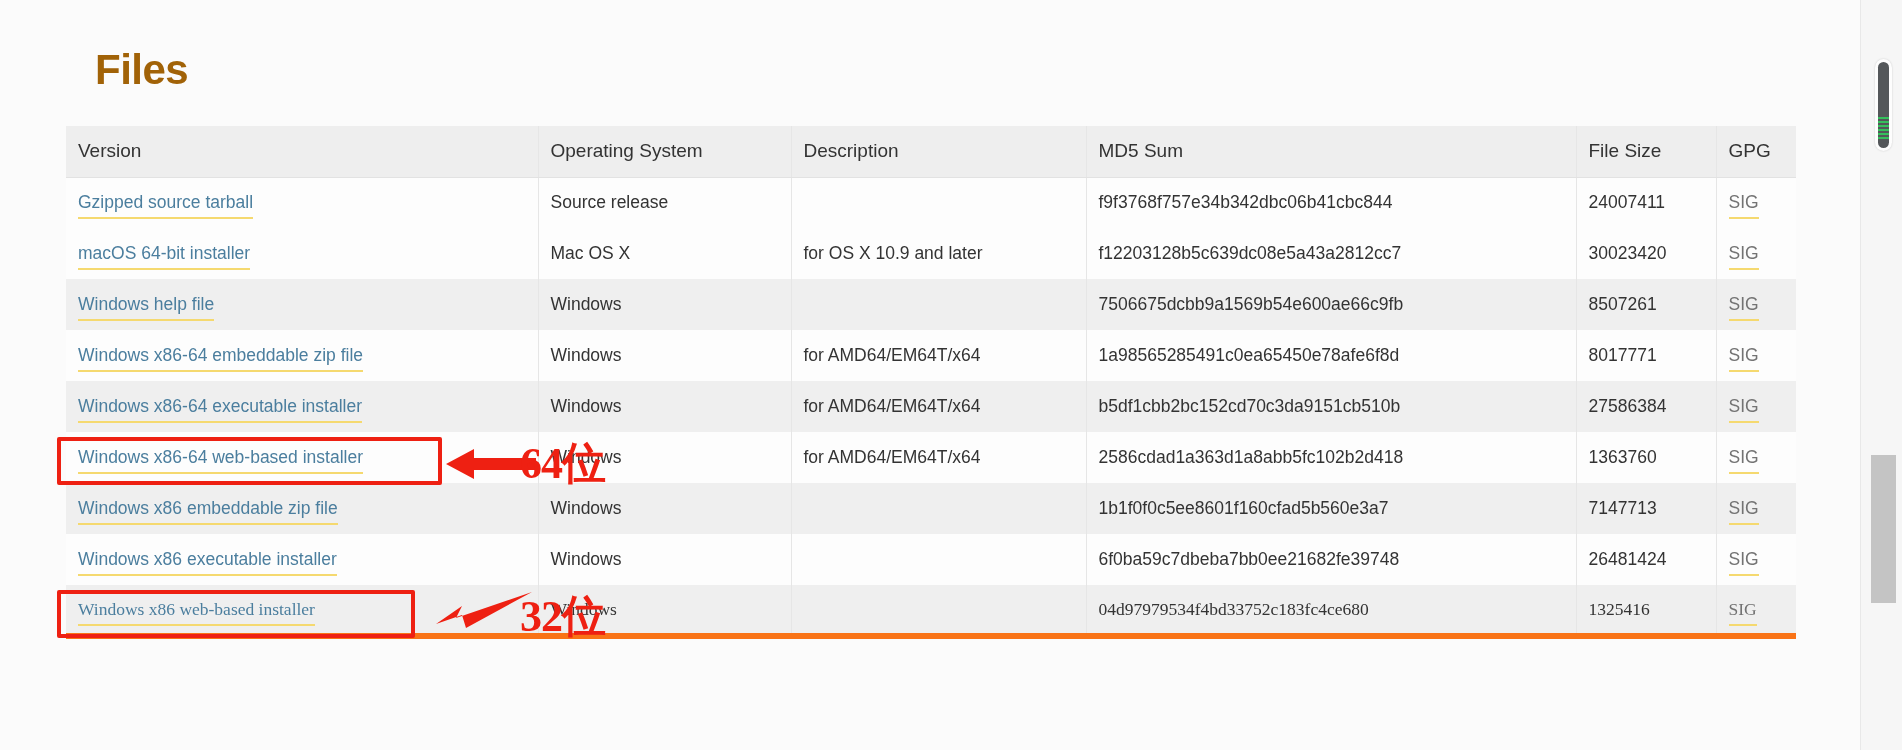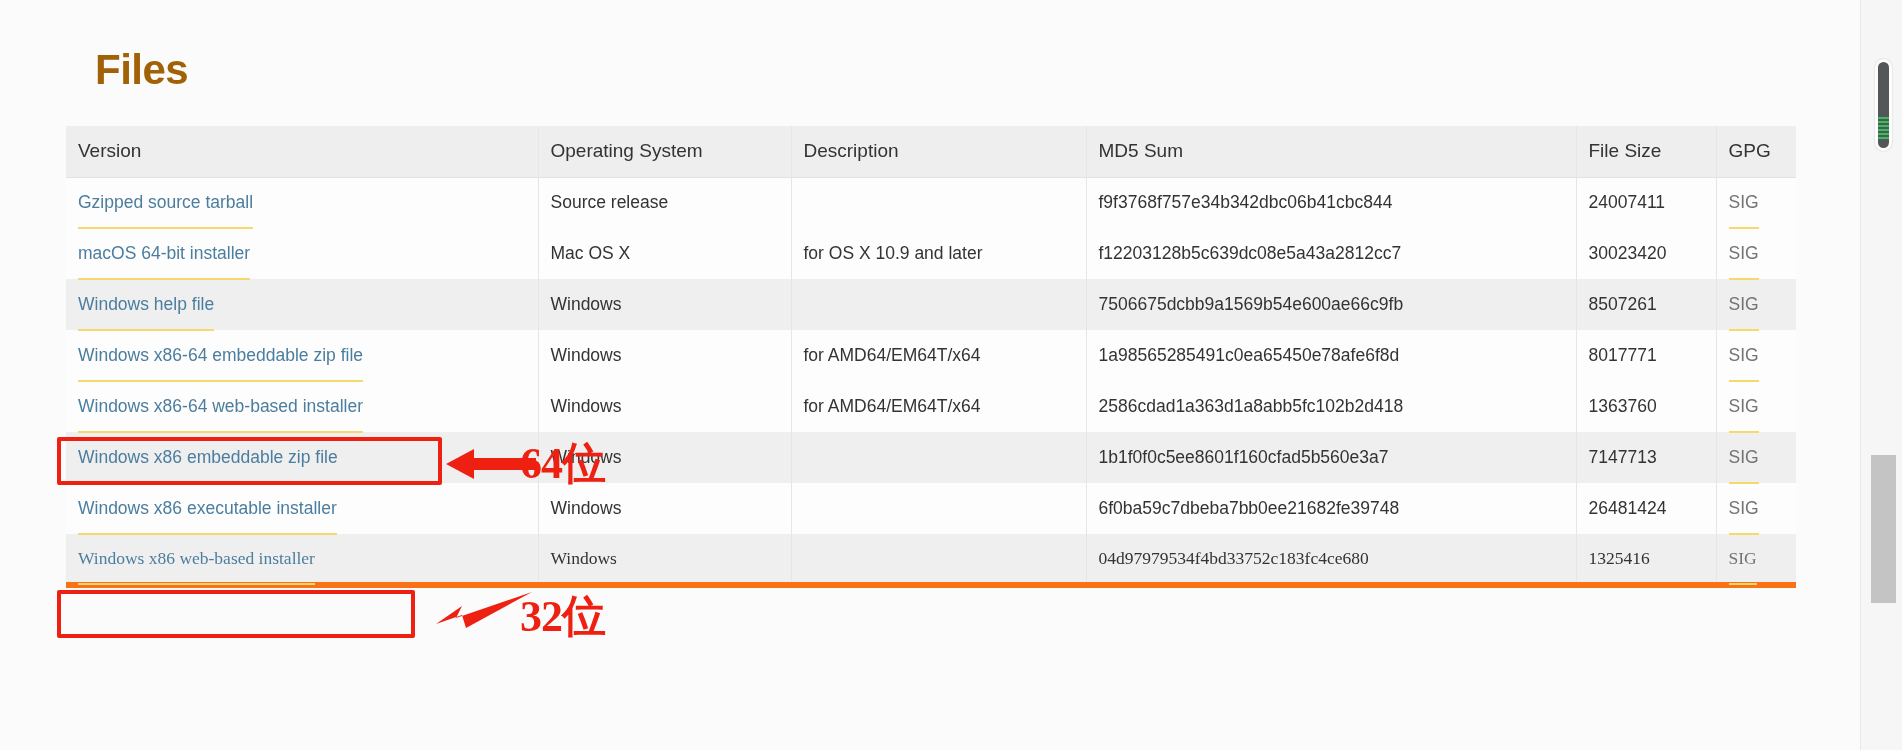--- a/index.html
+++ b/index.html
@@ -81,21 +81,21 @@
   .col-os        { width: 253px; }
   .col-desc      { width: 295px; }
   .col-md5       { width: 490px; }
   .col-size      { width: 140px; }
   .col-gpg       { width: 80px; }
 
   a.file-link, a.sig-link {
     color: #4b7e9e;
     text-decoration: none;
     border-bottom: 2px solid #f5d96f;
-    padding-bottom: 15px;
+    padding-bottom: 5px;
   }
   a.sig-link { color: #737373; }
 
   
   .anno-box {
     position: absolute;
     border: 4px solid #ee2012;
     border-radius: 2px;
     pointer-events: none;
   }
@@ -217,20 +217,28 @@
 
         <tr class="odd">
           <td class="col-version"><a class="file-link" href="#">Windows x86-64 embeddable zip file</a></td>
           <td class="col-os">Windows</td>
           <td class="col-desc">for AMD64/EM64T/x64</td>
           <td class="col-md5">1a98565285491c0ea65450e78afe6f8d</td>
           <td class="col-size">8017771</td>
           <td class="col-gpg"><a class="sig-link" href="#">SIG</a></td>
         </tr>
 
+        <tr class="even">
+          <td class="col-version"><a class="file-link" href="#">Windows x86-64 executable installer</a></td>
+          <td class="col-os">Windows</td>
+          <td class="col-desc">for AMD64/EM64T/x64</td>
+          <td class="col-md5">b5df1cbb2bc152cd70c3da9151cb510b</td>
+          <td class="col-size">27586384</td>
+          <td class="col-gpg"><a class="sig-link" href="#">SIG</a></td>
+        </tr>
 
         <tr class="odd">
           <td class="col-version"><a class="file-link" href="#">Windows x86-64 web-based installer</a></td>
           <td class="col-os">Windows</td>
           <td class="col-desc">for AMD64/EM64T/x64</td>
           <td class="col-md5">2586cdad1a363d1a8abb5fc102b2d418</td>
           <td class="col-size">1363760</td>
           <td class="col-gpg"><a class="sig-link" href="#">SIG</a></td>
         </tr>
 

